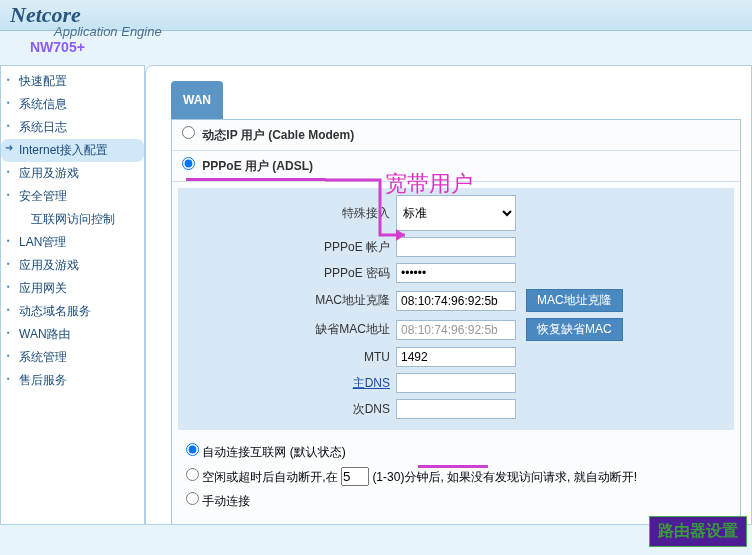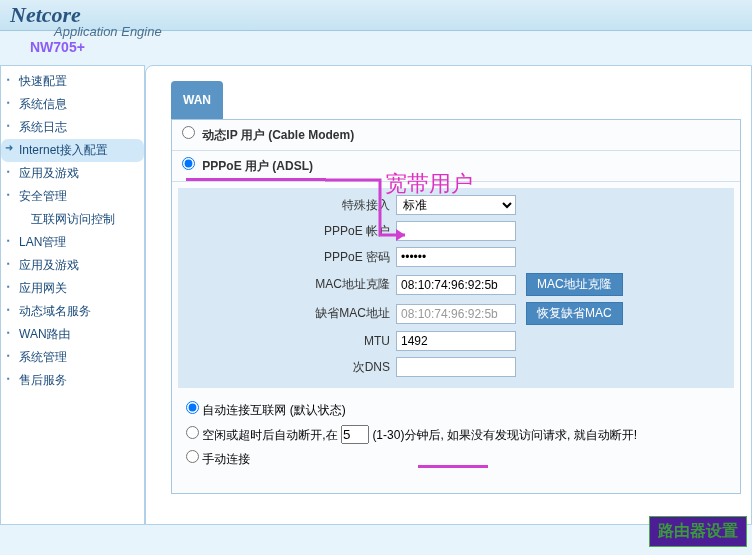--- a/index.html
+++ b/index.html
@@ -17,21 +17,21 @@
 .sidebar-sub { padding: 3px 6px 3px 30px; font-size: 12px; color: #1a4a7a; cursor: pointer; }
 .main { flex: 1; background: #fff; border: 1px solid #b0d0e8; border-radius: 8px 0 0 0; margin: 2px 0; padding: 15px 10px 5px 25px; height: 460px; overflow-y: auto; }
 .tab { display: inline-block; background: #5a95c5; color: #fff; padding: 12px 12px; border-radius: 4px 4px 0 0; font-size: 12px; font-weight: bold; }
 .panel { border: 1px solid #a8c8e0; background: #fafcfe; }
 .radio-row { padding: 6px 10px; border-bottom: 1px solid #d0e0ec; }
 .radio-row label { margin-left: 4px; font-weight: bold; color: #333; }
 .form-table { background: #d8e8f4; margin: 6px; padding: 4px 4px 8px 4px; }
 .form-row { display: flex; align-items: center; padding: 3px 4px; }
 .form-label { width: 210px; text-align: right; padding-right: 6px; color: #333; }
 .form-row input[type="text"], .form-row input[type="password"] { width: 120px; border: 1px solid #a0b8d0; padding: 2px 4px; font-size: 12px; height: 20px; background: #fff; }
-.form-row select { width: 120px; border: 1px solid #a0b8d0; padding: 1px 2px; font-size: 12px; height: 20px; background: #fff; }
+.form-row select { width: 120px; border: 1px solid #a0b8d0; padding: 1px 2px; font-size: 12px; height: 36px; background: #fff; }
 .btn { background: #4a88c0; color: #fff; border: 1px solid #3a78b0; padding: 2px 10px; font-size: 12px; cursor: pointer; margin-left: 10px; }
 .conn-opts { margin: 6px; padding: 4px; }
 .conn-opts div { padding: 3px 4px; }
 .save-row { text-align: center; padding: 6px; }
 .annotation { position: absolute; color: #e030c0; font-size: 22px; font-family: "SimSun", serif; pointer-events: none; z-index: 10; }
 .underline1 { position: absolute; height: 3px; background: #d040d0; pointer-events: none; z-index: 9; }
 .arrow-svg { position: absolute; pointer-events: none; z-index: 9; }
 .watermark { position: absolute; right: 5px; bottom: 8px; background: #4c1d95; border: 1px solid #4aaa4a; padding: 4px 8px; color: #3a9a3a; font-size: 16px; font-weight: bold; z-index: 20; }
 input[readonly] { color: #999; }
 .linklike { color: #1a4aaa; text-decoration: underline; }
@@ -96,20 +96,24 @@
         <div class="form-row">
           <div class="form-label">缺省MAC地址</div>
           <input type="text" readonly="" value="08:10:74:96:92:5b" style="">
           <button class="btn">恢复缺省MAC</button>
         </div>
         <div class="form-row">
           <div class="form-label">MTU</div>
           <input type="text" value="1492" style="">
         </div>
         <div class="form-row">
+          <div class="form-label linklike">主DNS</div>
+          <input type="text" value="" style="">
+        </div>
+        <div class="form-row">
           <div class="form-label">次DNS</div>
           <input type="text" value="" style="">
         </div>
       </div>
 
       <div class="conn-opts">
         <div>
           <input type="radio" name="conn" checked="" style="">
           <span>自动连接互联网 (默认状态)</span>
         </div>

